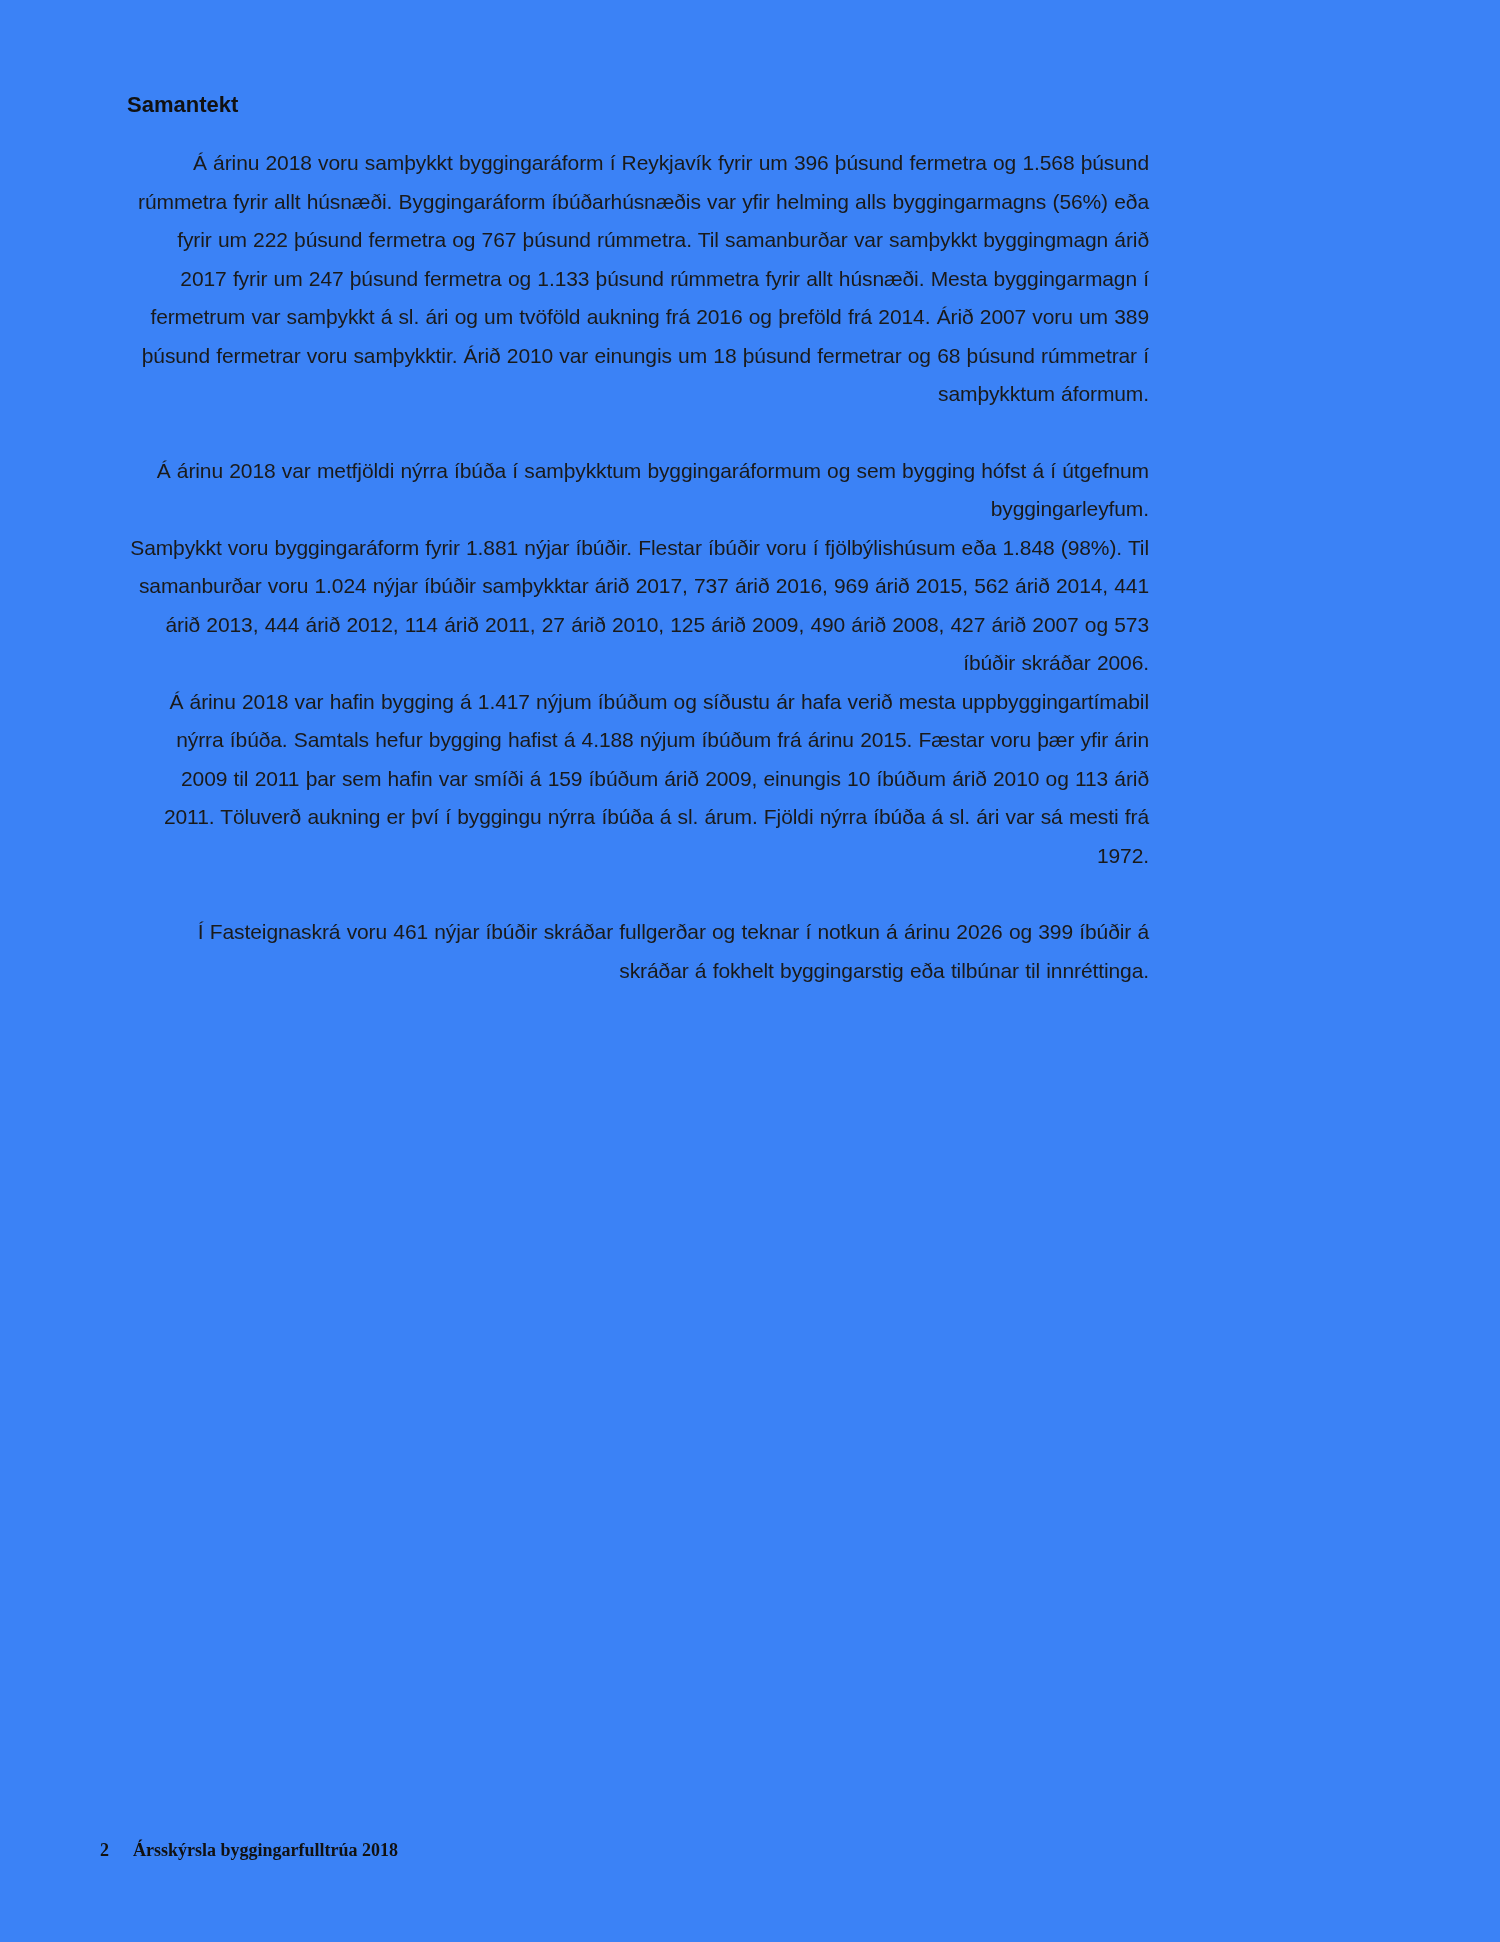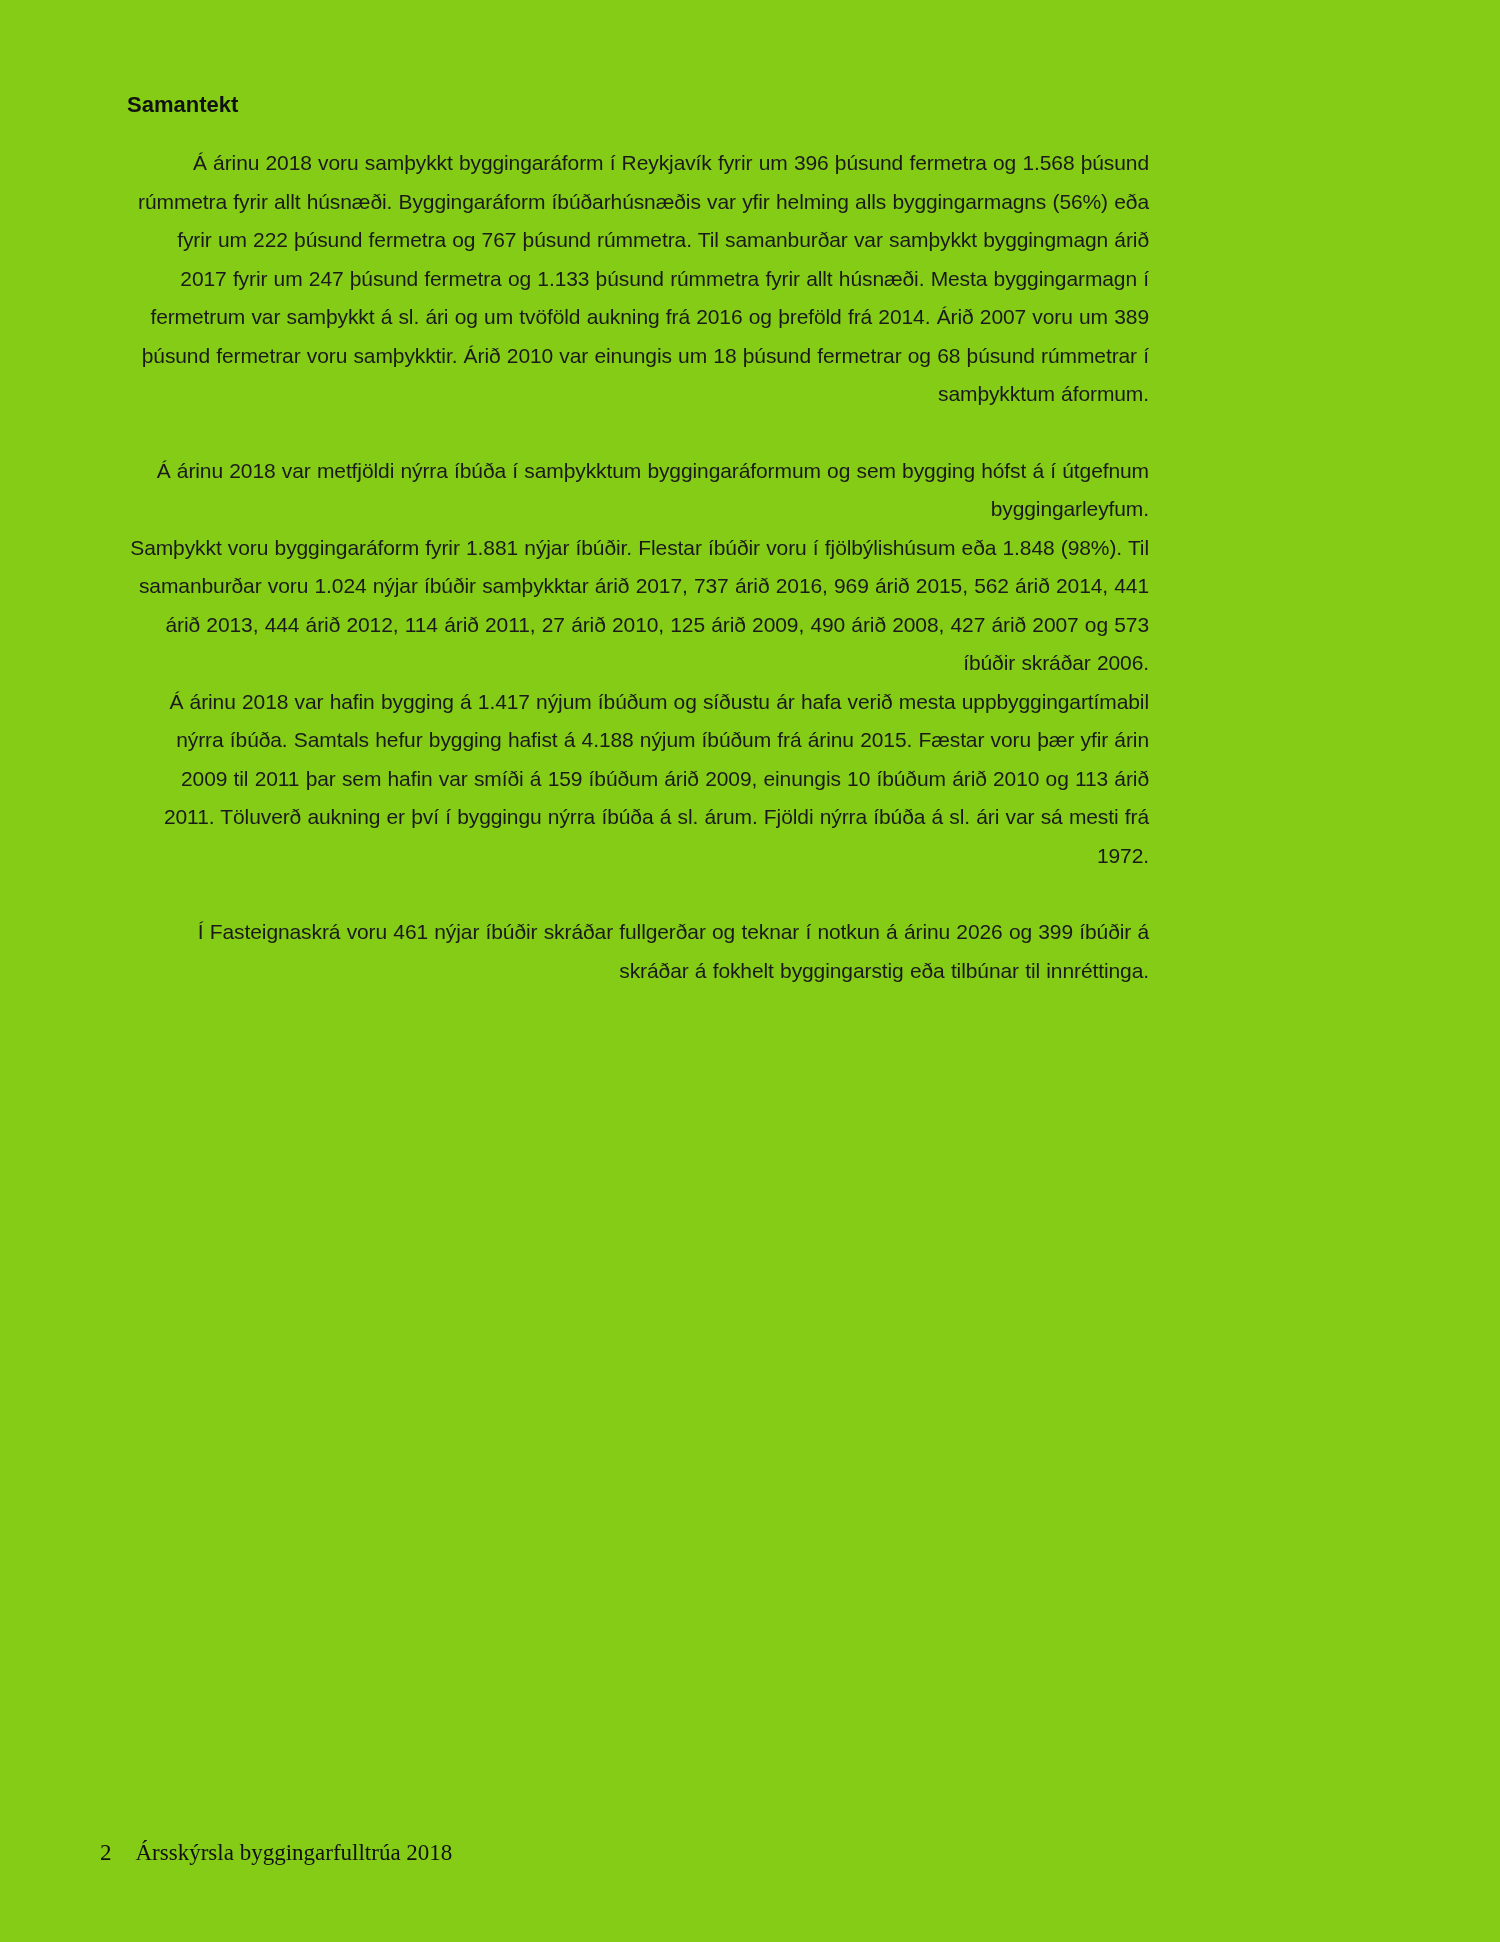--- a/index.html
+++ b/index.html
@@ -4,21 +4,21 @@
 <style>
   html, body {
     margin: 0;
     padding: 0;
     background: #ffffff;
   }
   .page {
     position: relative;
     width: 1500px;
     height: 1942px;
-    background: #84cc16;
+    background: #3b82f6;
     overflow: hidden;
     font-family: "Liberation Sans", sans-serif;
     color: #1a1a1a;
   }
   .content {
     position: absolute;
     left: 127px;
     top: 86px;
     width: 1022px;
   }
@@ -38,23 +38,24 @@
     margin: 0;
     letter-spacing: -0.1px;
     word-spacing: 0.5px;
     text-align: right;
   }
   .footer {
     position: absolute;
     left: 100px;
     top: 1840px;
     font-family: "Liberation Serif", serif;
-    font-size: 23px;
+    font-size: 18px;
     color: #111111;
     white-space: nowrap;
+    font-weight: bold;
   }
   .footer .page-num {
     display: inline-block;
     margin-right: 24px;
   }
 </style>
 </head>
 <body>
 
 <div class="page">

